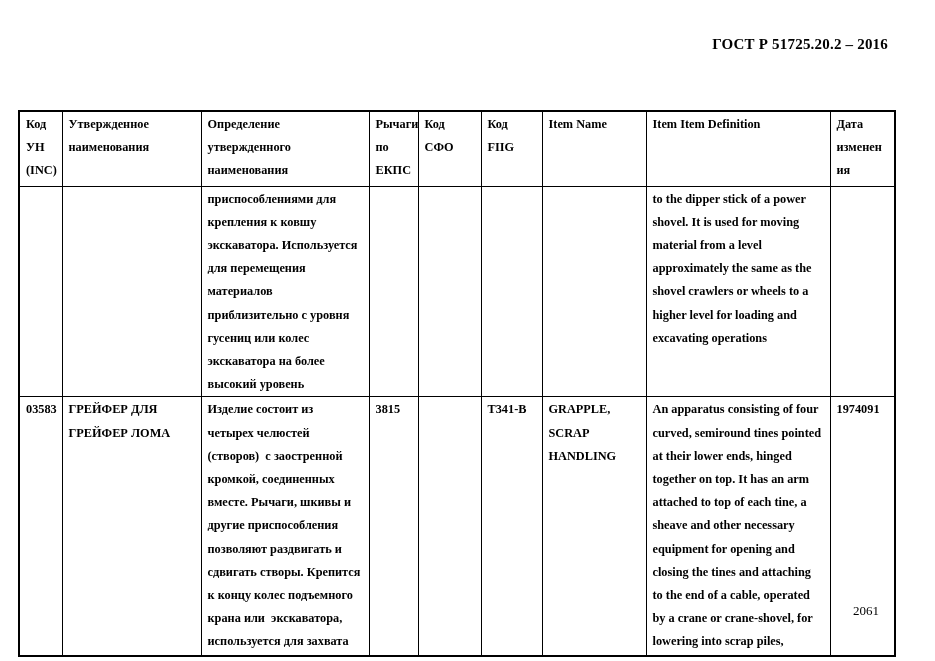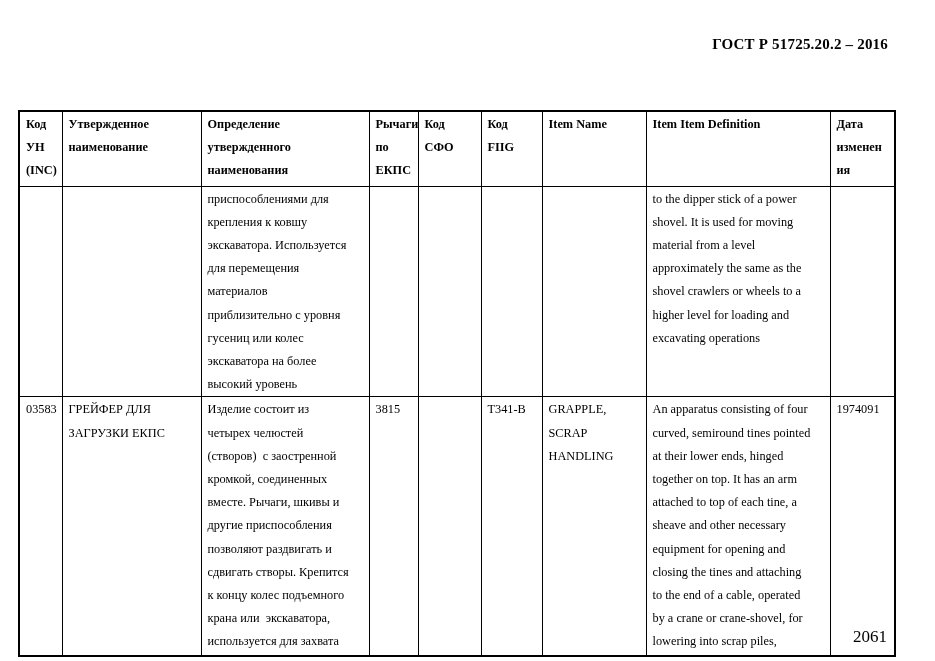--- a/index.html
+++ b/index.html
@@ -36,34 +36,33 @@
   }
   table.gost th, table.gost td {
     border: 1px solid #000;
     vertical-align: top;
     text-align: left;
     padding: 1px 4px 0 6px;
     font-size: 12.3px;
     line-height: 23.2px;
     white-space: pre-wrap;
     overflow: hidden;
-    font-weight: normal;
+    font-weight: bold;
   }
   table.gost th {
     font-weight: bold;
   }
   tr.hdr-row    { height: 75px; }
   tr.data-row-0 { height: 208px; }
   tr.data-row-1 { height: 259px; }
   .page-number {
     position: absolute;
     top: 603px;
     left: 853px;
-    font-size: 17px;
-    margin-top: 24px;
+    font-size: 13px;
   }
 </style>
 </head>
 <body>
 
 <div class="doc-ref">ГОСТ Р 51725.20.2 – 2016</div>
 
 <div class="tbl-wrap">
   <table class="gost">
     <colgroup>
@@ -76,21 +75,21 @@
       <col style="width:104px">
       <col style="width:184px">
       <col style="width:65px">
     </colgroup>
     <tbody>
       <tr class="hdr-row">
         <th>Код
 УН
 (INC)</th>
         <th>Утвержденное
-наименование</th>
+наименования</th>
         <th>Определение
 утвержденного
 наименования</th>
         <th>Рычаги
 по
 ЕКПС</th>
         <th>Код
 СФО</th>
         <th>Код
 FIIG</th>
@@ -121,21 +120,21 @@
 material from a level
 approximately the same as the
 shovel crawlers or wheels to a
 higher level for loading and
 excavating operations</td>
         <td></td>
       </tr>
       <tr class="data-row-1">
         <td>03583</td>
         <td>ГРЕЙФЕР ДЛЯ
-ЗАГРУЗКИ ЕКПС</td>
+ГРЕЙФЕР ЛОМА</td>
         <td>Изделие состоит из
 четырех челюстей
 (створов)  с заостренной
 кромкой, соединенных
 вместе. Рычаги, шкивы и
 другие приспособления
 позволяют раздвигать и
 сдвигать створы. Крепится
 к концу колес подъемного
 крана или  экскаватора,

